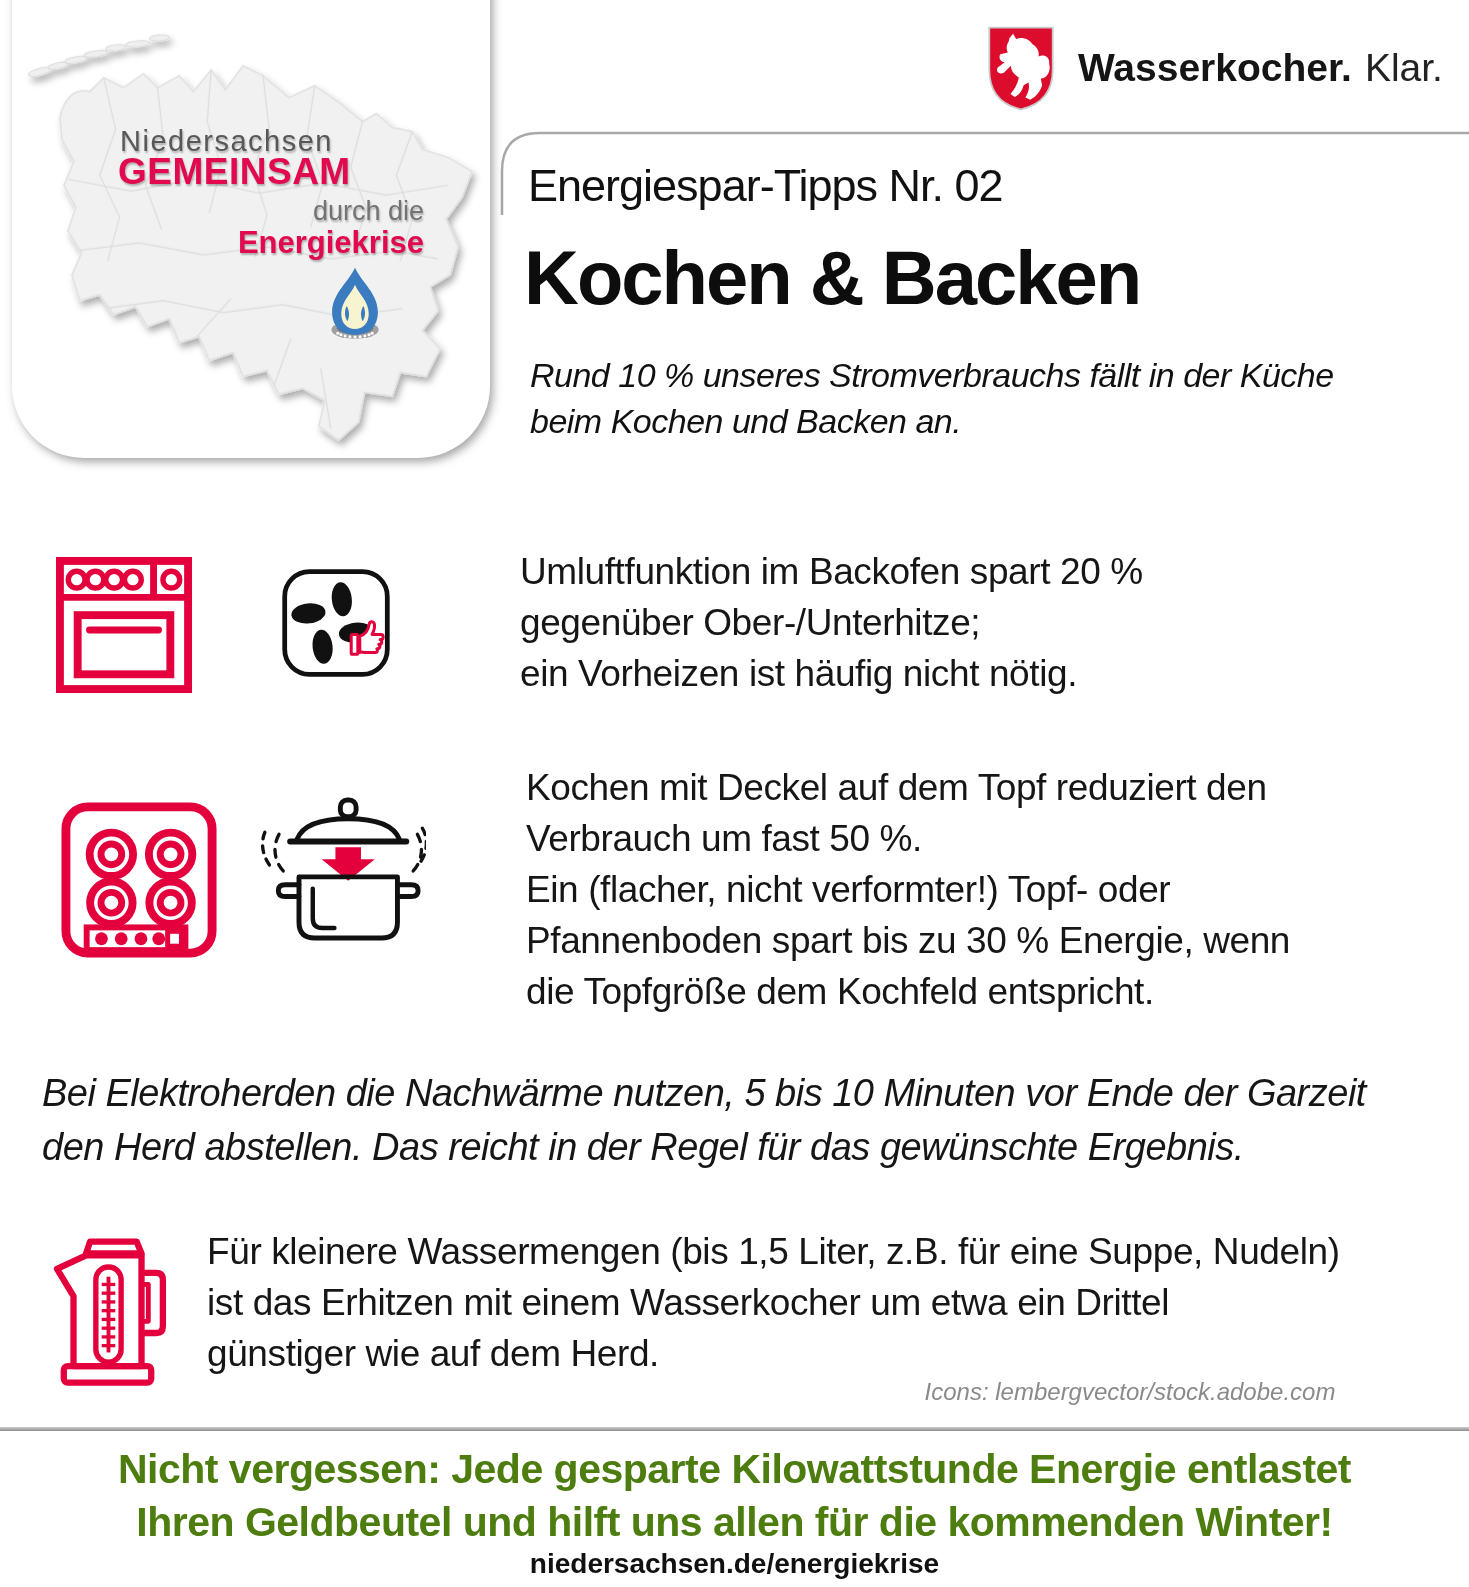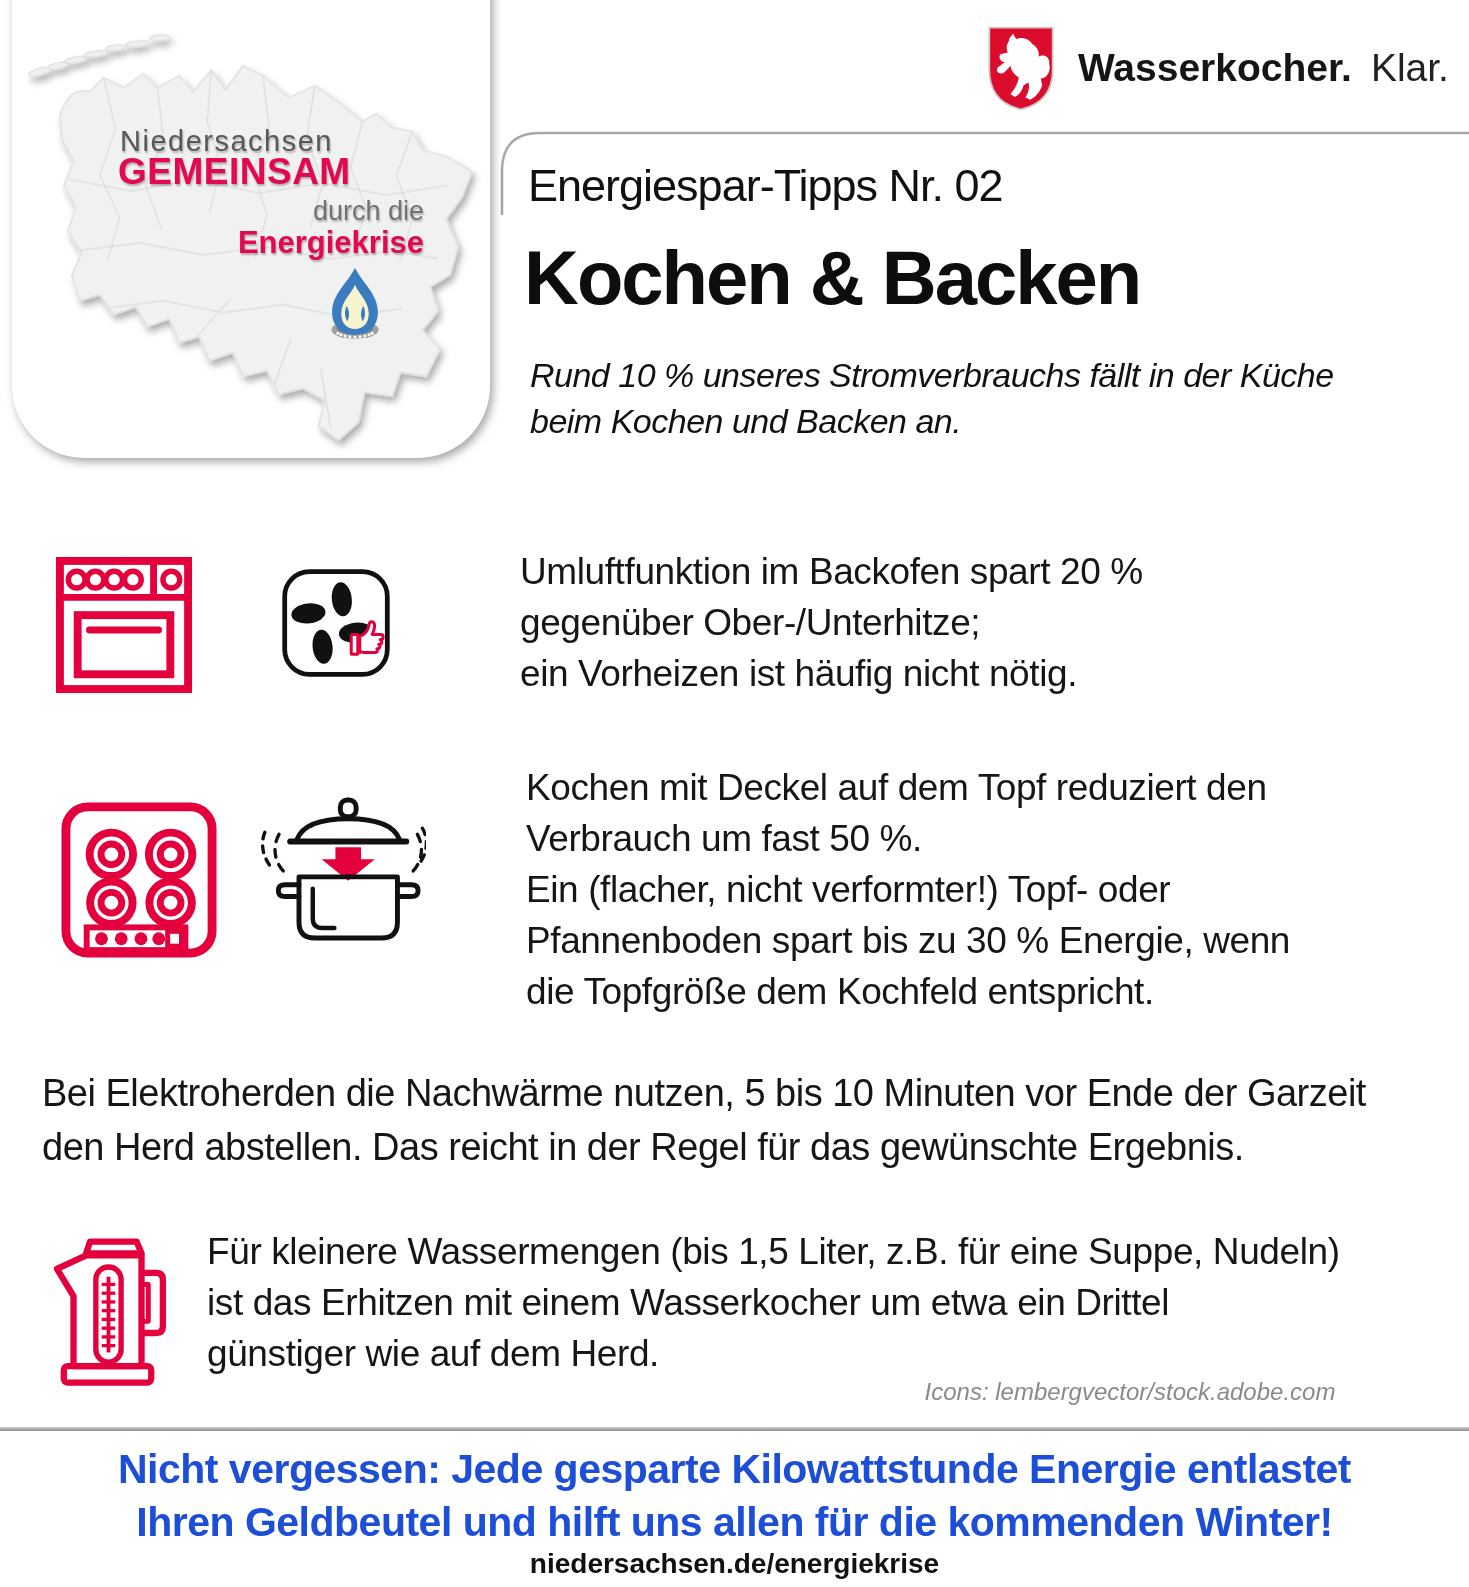--- a/index.html
+++ b/index.html
@@ -17,45 +17,45 @@
   #map-slogan1{left:106px;top:169px;font-size:37px;font-weight:bold;color:#e2094e;letter-spacing:.5px;}
   #map-slogan-right{left:190px;top:215px;width:222px;text-align:right;}
   #map-slogan2{font-size:27px;font-weight:normal;color:#737373;line-height:29px;}
   #map-slogan3{font-size:31px;font-weight:bold;color:#e2094e;line-height:34px;}
   #flame-svg{left:314px;top:284px;width:58px;height:80px;}
 
   
   #crest-svg{left:983px;top:24px;width:76px;height:88px;}
   #wordmark{left:1078px;top:46px;font-size:39px;color:#151515;}
   #wordmark .bold{font-weight:bold;}
-  #wordmark .light{font-weight:normal;color:#222;margin-left:19px;}
+  #wordmark .light{font-weight:normal;color:#222;margin-left:13px;}
 
   
   #topline-svg{left:0;top:0;width:1469px;height:420px;pointer-events:none;}
   #kicker{left:528px;top:160px;font-size:45px;letter-spacing:-1px;color:#111;}
   #title{left:524px;top:234px;font-size:76px;font-weight:bold;letter-spacing:-2px;color:#0d0d0d;}
   #subtitle{left:530px;top:352px;font-size:34px;font-style:italic;line-height:46px;letter-spacing:-.5px;color:#111;}
 
   
   .tip-text{font-size:37px;line-height:51px;letter-spacing:-.4px;color:#161616;}
   #oven-icon{left:55px;top:556px;width:138px;height:138px;}
   #fan-icon{left:277px;top:566px;width:118px;height:114px;}
   #tip1-text{left:520px;top:546px;}
   #cooktop-icon{left:60px;top:800px;width:158px;height:160px;}
   #pot-icon{left:234px;top:790px;width:192px;height:158px;}
   #tip2-text{left:526px;top:762px;}
-  #paragraph{left:42px;top:1066px;font-size:38px;line-height:54px;letter-spacing:-.5px;color:#161616;}
+  #paragraph{left:42px;top:1066px;font-size:38px;line-height:54px;letter-spacing:-.5px;color:#161616;font-style:italic;}
   #kettle-icon{left:47px;top:1232px;width:122px;height:170px;}
   #tip3-text{left:207px;top:1226px;}
 
   
   #credit{left:800px;top:1378px;width:660px;text-align:center;font-size:24px;font-style:italic;color:#8a8a8a;}
   #divider{left:0;top:1427px;width:1469px;height:4px;background:linear-gradient(to bottom,#cdcdcd,#8e8e8e);}
   #footer-warning{left:0;top:1443px;width:1469px;text-align:center;font-size:41px;font-weight:bold;
-                  color:#1d4ed8;line-height:53px;letter-spacing:-.5px;}
+                  color:#4d7c0f;line-height:53px;letter-spacing:-.5px;}
   #footer-url{left:0;top:1548px;width:1469px;text-align:center;font-size:28px;font-weight:bold;color:#111;}
 </style>
 </head>
 <body>
 
 <div id="page">
 
   <svg id="topline-svg" class="abs" viewBox="0 0 1469 420">
     <defs>
       <linearGradient id="fadeline" x1="0" y1="0" x2="0" y2="1">

